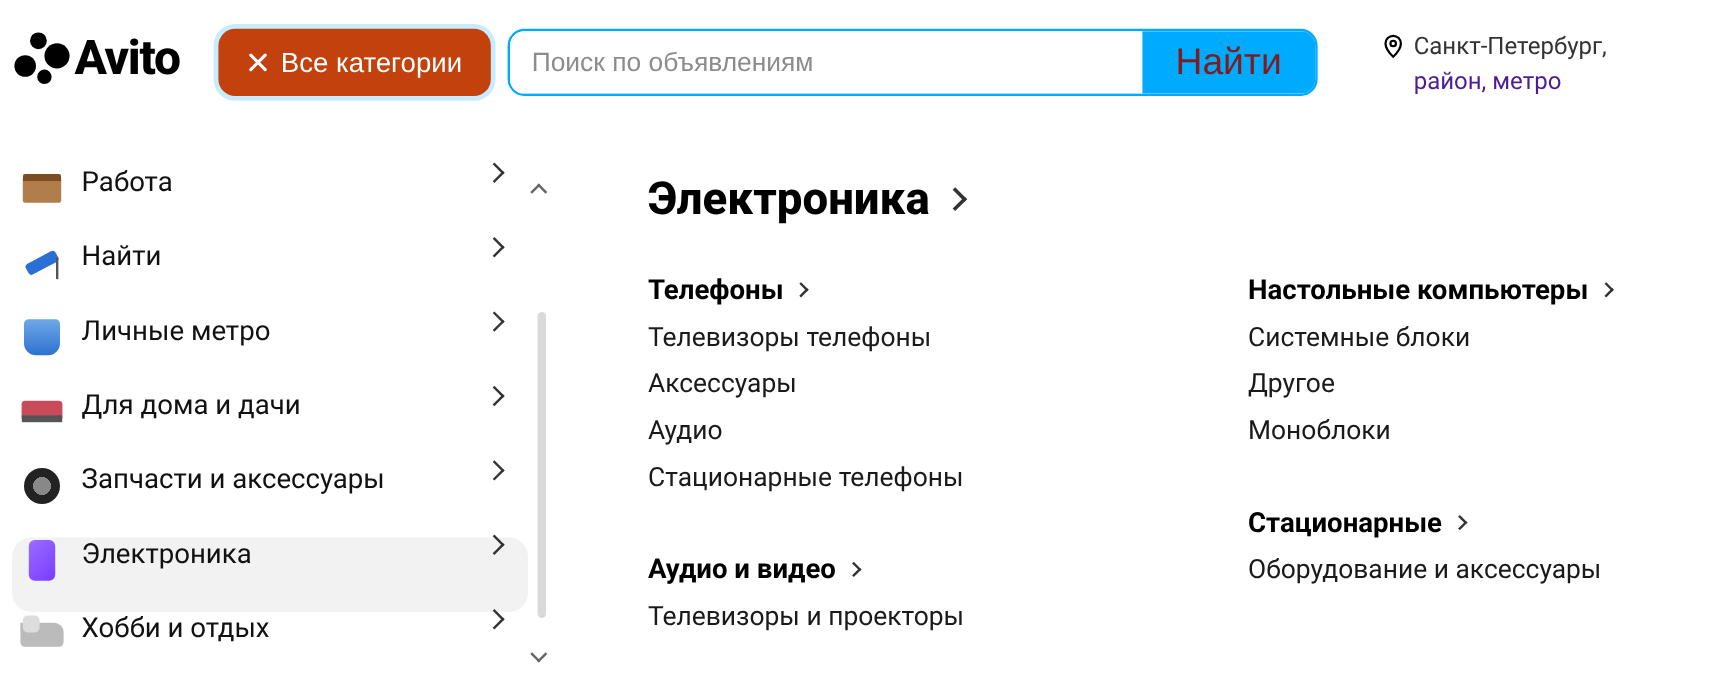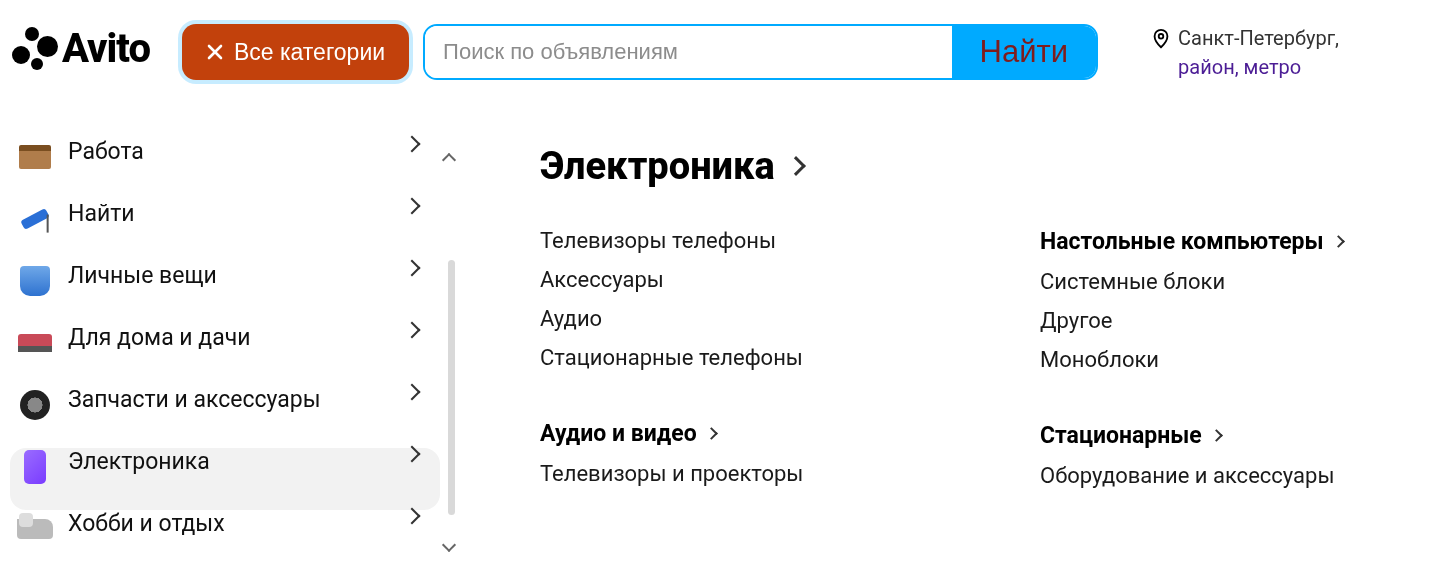--- a/index.html
+++ b/index.html
@@ -247,21 +247,21 @@
         <span class="sidebar-icon">
           <span class="ic-roller"></span>
         </span>
         <span class="sidebar-label">Найти</span>
         <span class="chevron"></span>
       </div>
       <div class="sidebar-item">
         <span class="sidebar-icon">
           <span class="ic-jacket"></span>
         </span>
-        <span class="sidebar-label">Личные вещи</span>
+        <span class="sidebar-label">Личные метро</span>
         <span class="chevron"></span>
       </div>
       <div class="sidebar-item">
         <span class="sidebar-icon">
           <span class="ic-sofa"></span>
         </span>
         <span class="sidebar-label">Для дома и дачи</span>
         <span class="chevron"></span>
       </div>
       <div class="sidebar-item">
@@ -292,20 +292,24 @@
 
   <div class="content" id="content">
       <div style="display: flex; flex-direction: column;">
         <div class="main-heading">
           <span>Электроника</span>
           <span class="chevron"></span>
         </div>
         <div style="display: flex; gap: 120px;">
           <div class="col">
             <div class="group">
+              <div class="subhead">
+                <span>Телефоны</span>
+                <span class="chevron"></span>
+              </div>
               <div class="linkitem">Телевизоры телефоны</div>
               <div class="linkitem">Аксессуары</div>
               <div class="linkitem">Аудио</div>
               <div class="linkitem">Стационарные телефоны</div>
             </div>
             <div class="group">
               <div class="subhead">
                 <span>Аудио и видео</span>
                 <span class="chevron"></span>
               </div>

